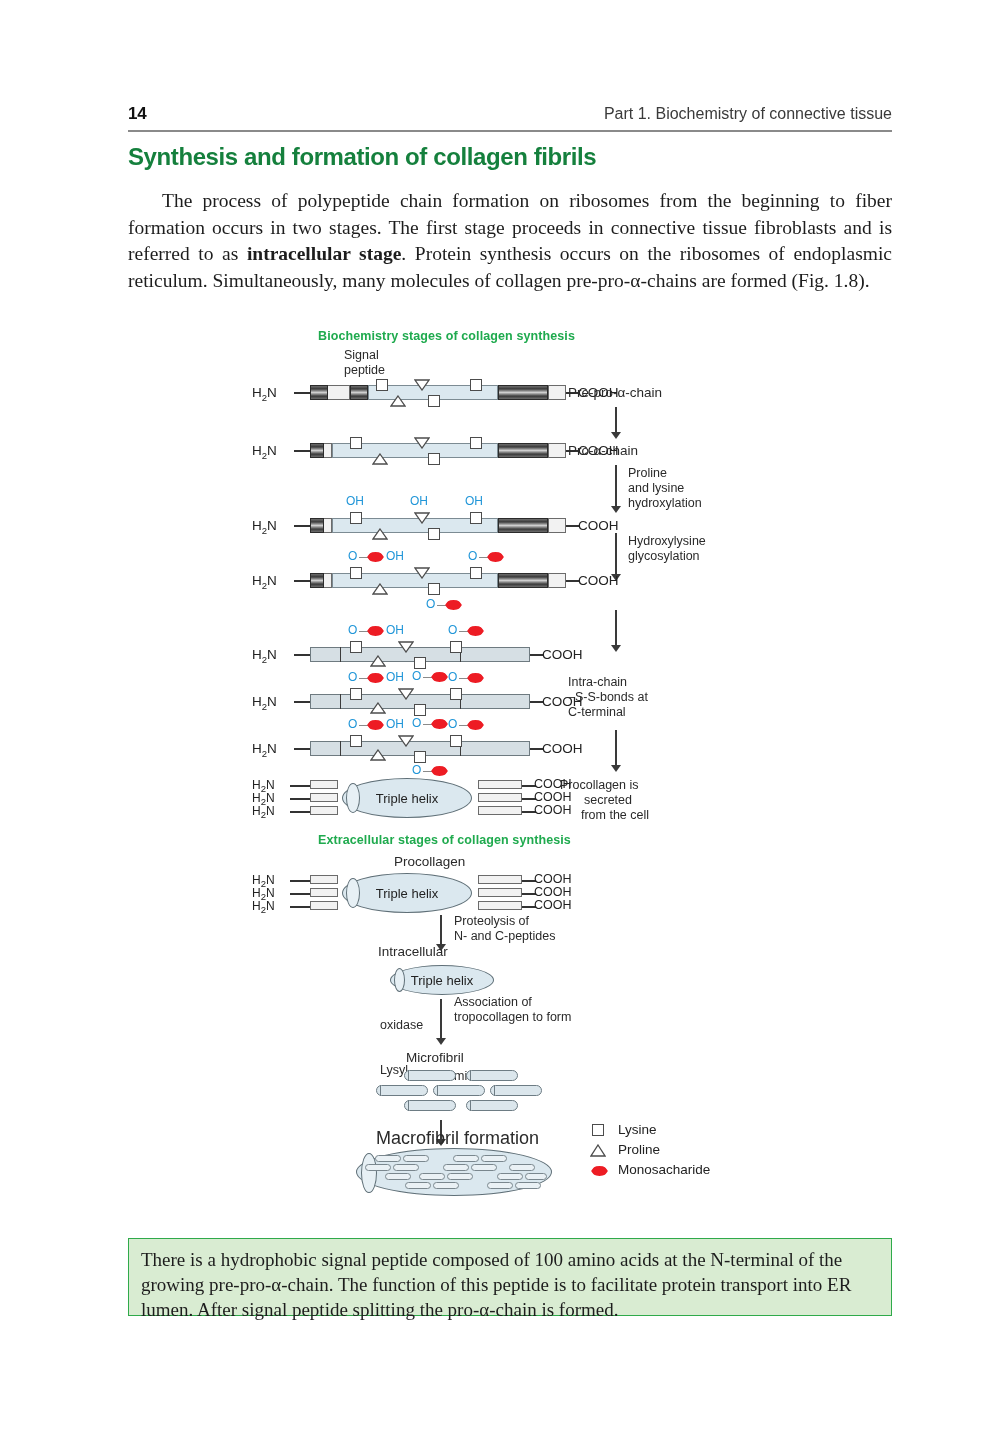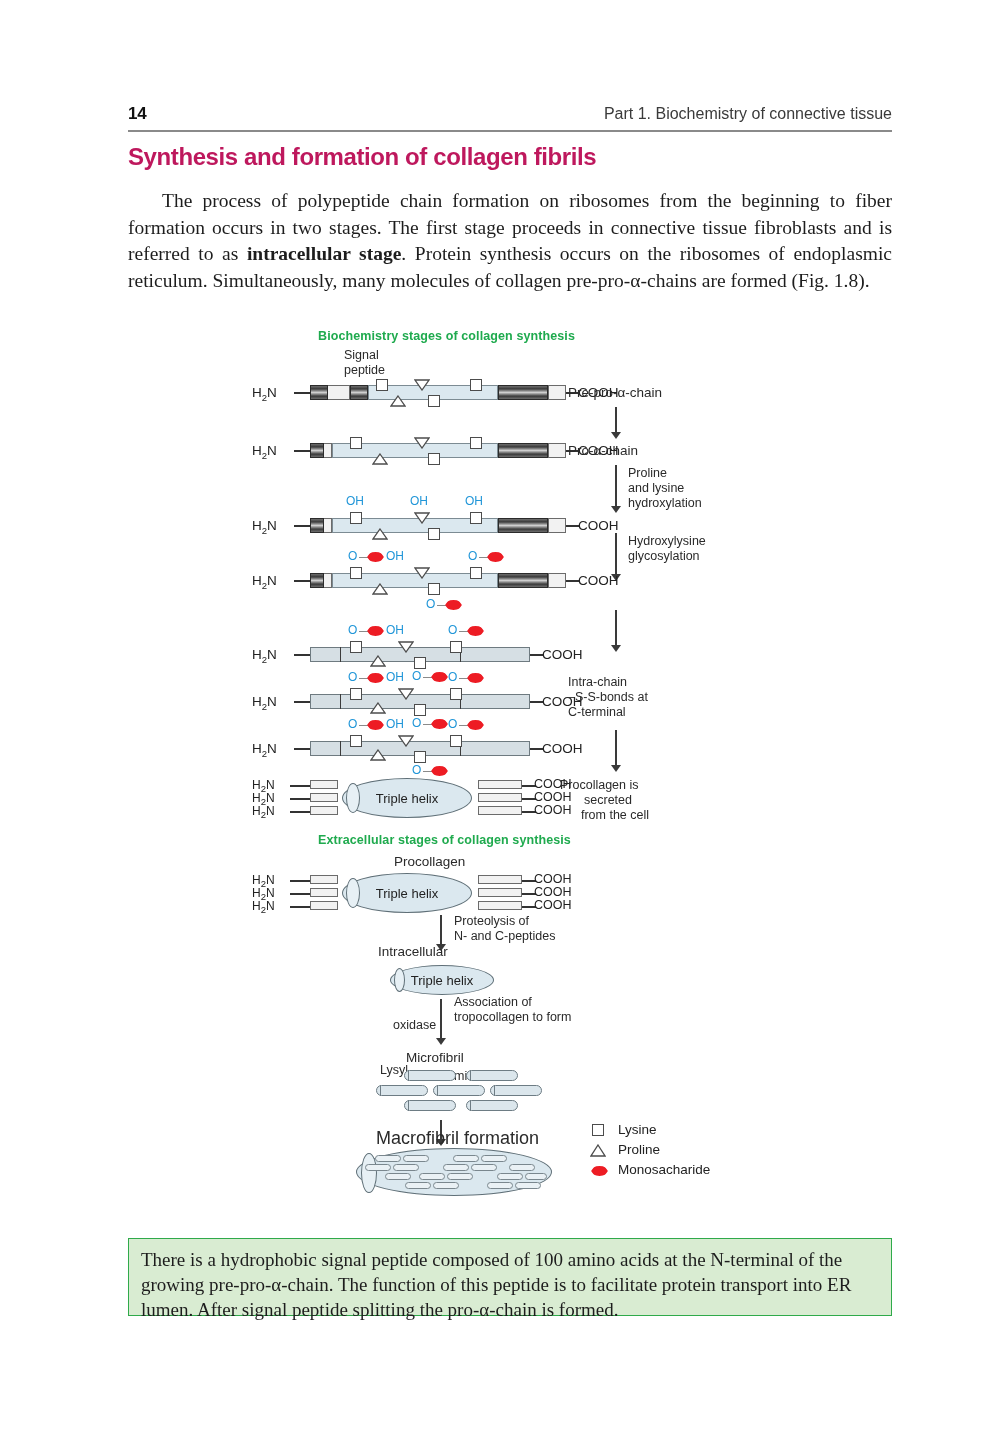--- a/index.html
+++ b/index.html
@@ -24,21 +24,21 @@
   .runhead { font-size:16px; color:#3a3a3a; }
   .headrule {
     position:absolute; left:128px; top:130px; width:764px; height:2px;
     background:#8a8a8a;
   }
 
   
   .title {
     position:absolute; left:128px; top:143px; width:764px;
     font-family:"Liberation Sans", sans-serif;
-    font-size:24px; font-weight:bold; color:#be185d;
+    font-size:24px; font-weight:bold; color:#15803d;
     letter-spacing:-0.4px;
   }
 
   
   .body-par {
     position:absolute; left:128px; top:188px; width:764px;
     font-size:19.5px; line-height:26.5px;
     text-align:justify; text-indent:34px;
     color:#1d1d1d;
   }
@@ -488,21 +488,21 @@
         <span>Triple helix</span>
       </div>
       <div class="cap-ell" style="left:4px; top:3px; width:11px; height:24px;"></div>
     </div>
 
     <div class="arrow" style="left:312px; top:674px; height:46px;">
       <div class="shaft" style="height:40px;"></div>
       <div class="head" style="top:39px;"></div>
     </div>
     <div class="fl" style="left:252px; top:698px;margin-top:40px;">Lysyl</div>
-    <div class="fl" style="left:252px; top:693px;margin-left:13px;">oxidase</div>
+    <div class="fl" style="left:252px; top:693px;">oxidase</div>
     <div class="fl" style="left:326px; top:670px;">Association of</div>
     <div class="fl" style="left:326px; top:685px;">tropocollagen to form</div>
     <div class="fl" style="left:326px; top:700px;margin-top:44px;">microfibrils</div>
 
     <div class="fl" style="left:278px; top:725px; font-size:13.5px;">Microfibril</div>
 
     <div style="position:absolute; left:248px; top:745px; width:160px; height:46px;">
       <div class="rod" style="left:28px;  top:0px;  width:52px;"></div>
       <div class="rod" style="left:90px;  top:0px;  width:52px;"></div>
       <div class="rod" style="left:0px;   top:15px; width:52px;"></div>

